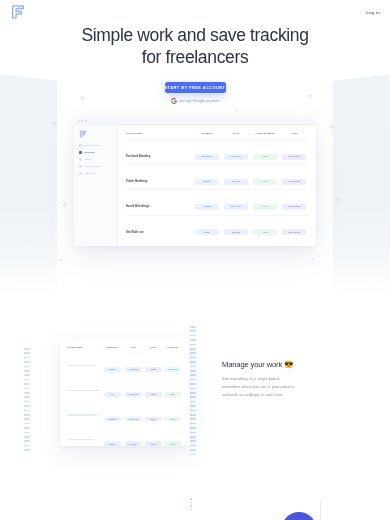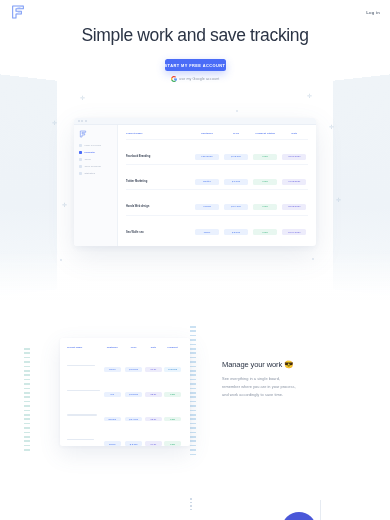--- a/index.html
+++ b/index.html
@@ -190,20 +190,21 @@
         <path d="M4 3 L20 3 L20 7 L9 7 L9 11 L17 11 L17 15 L9 15 L9 21 L4 21 Z" fill="none" stroke="#7b9af5" stroke-width="1.6" stroke-linejoin="round"></path>
         <path d="M9 7 L20 3 M9 15 L17 11" stroke="#9fb8fa" stroke-width="1" fill="none"></path>
       </svg>
     </a>
     <a href="#" class="login-link">Log in</a>
   </div>
 
   <div class="hero">
     <h1 class="hero-title">
       <span>Simple work and save tracking</span><br>
+      <span>for freelancers</span>
     </h1>
     <div class="cta-wrap">
       <button class="cta-btn">START MY FREE ACCOUNT</button>
       <a href="#" class="google-row">
         <svg class="g-icon" viewBox="0 0 48 48">
           <path fill="#EA4335" d="M24 9.5c3.54 0 6.71 1.22 9.21 3.6l6.85-6.85C35.9 2.38 30.47 0 24 0 14.62 0 6.51 5.38 2.56 13.22l7.98 6.19C12.43 13.72 17.74 9.5 24 9.5z"></path>
           <path fill="#4285F4" d="M46.98 24.55c0-1.57-.15-3.09-.38-4.55H24v9.02h12.94c-.58 2.96-2.26 5.48-4.78 7.18l7.73 6c4.51-4.18 7.09-10.36 7.09-17.65z"></path>
           <path fill="#FBBC05" d="M10.53 28.59c-.48-1.45-.76-2.99-.76-4.59s.27-3.14.76-4.59l-7.98-6.19C.92 16.46 0 20.12 0 24c0 3.88.92 7.54 2.56 10.78l7.97-6.19z"></path>
           <path fill="#34A853" d="M24 48c6.48 0 11.93-2.13 15.89-5.81l-7.73-6c-2.15 1.45-4.92 2.3-8.16 2.3-6.26 0-11.57-4.22-13.47-9.91l-7.98 6.19C6.51 42.62 14.62 48 24 48z"></path>
         </svg>

